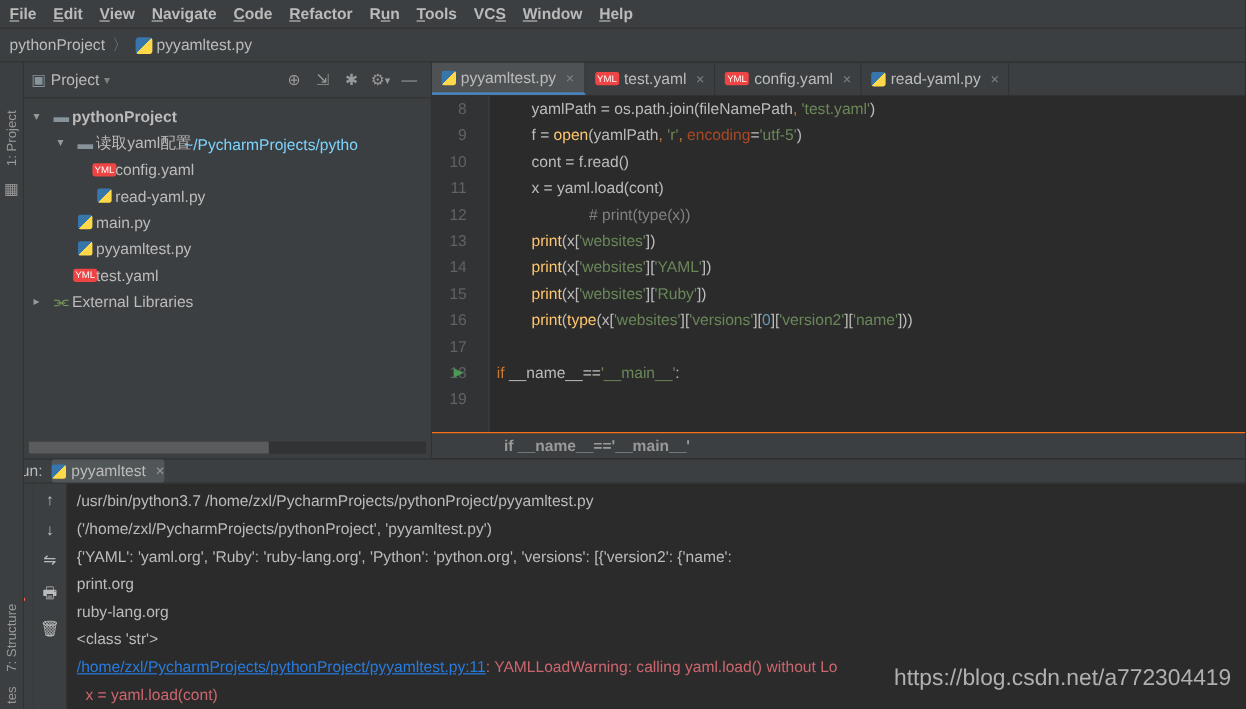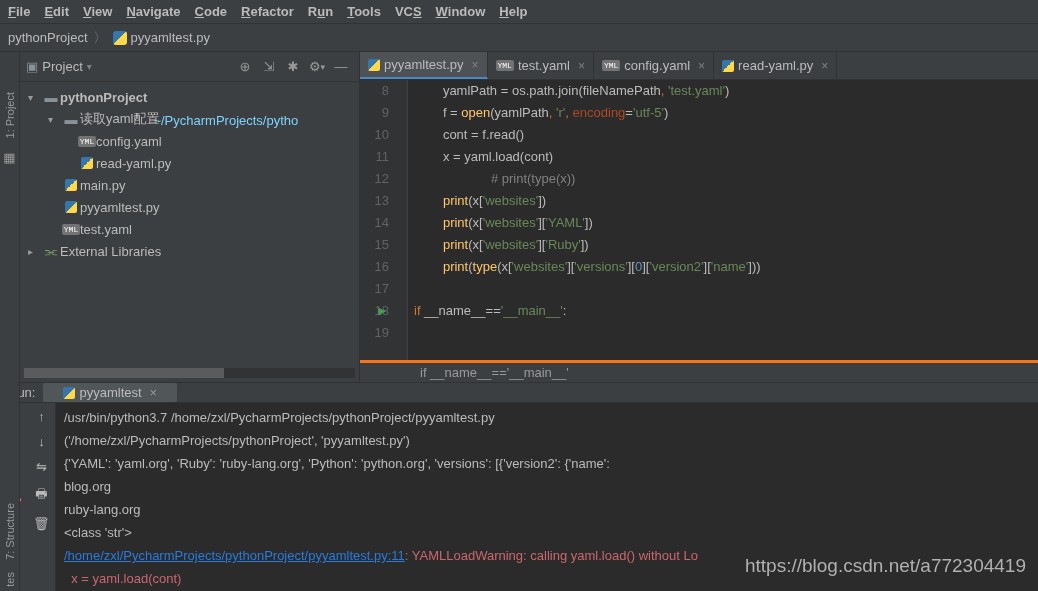--- a/index.html
+++ b/index.html
@@ -19,21 +19,21 @@
 .project-header .title { display: flex; align-items: center; gap: 4px; }
 .project-header .spacer { flex: 1; }
 .project-header .toolbtn { width: 20px; height: 20px; display: flex; align-items: center; justify-content: center; color: #999; margin: 0 2px; cursor: pointer; }
 .tree { flex: 1; padding: 4px 0; overflow: hidden; font-family: 'Consolas', monospace; font-size: 13px; }
 .tree-row { height: 22px; display: flex; align-items: center; padding-left: 8px; white-space: nowrap; cursor: pointer; }
 .tree-row .arrow { width: 14px; color: #999; font-size: 10px; }
 .tree-row .icon { width: 18px; display: inline-flex; justify-content: center; }
 .tree-row .folder { color: #87939a; }
 .tree-row .label { color: #bbbbbb; }
 .tree-row .path { color: #7dd3fc; margin-left: 6px; margin-top: 47px; }
-.yml-icon { background: #737373; color: #fff; font-size: 8px; padding: 1px 2px; border-radius: 2px; font-family: Liberation Mono, monospace; }
+.yml-icon { background: #ef4444; color: #fff; font-size: 8px; padding: 1px 2px; border-radius: 2px; }
 .py-icon-small { display: inline-block; width: 12px; height: 12px; background: linear-gradient(135deg,#3776ab 50%,#ffd94a 50%); border-radius: 2px; }
 .lib-icon { color: #7a9e62; font-size: 14px; }
 .scratch-icon { background: #4a8a4a; width: 10px; height: 10px; border-radius: 50%; display: inline-block; }
 .hscroll { height: 10px; background: #313335; position: relative; margin: 0 4px 4px; }
 .hscroll .thumb { position: absolute; height: 100%; background: #595b5d; width: 200px; left: 0; }
 .editor-area { flex: 1; display: flex; flex-direction: column; background: #2b2b2b; overflow: hidden; }
 .tabs { height: 28px; background: #3c3f41; display: flex; align-items: stretch; border-bottom: 1px solid #323232; }
 .tab { display: flex; align-items: center; padding: 0 8px; border-right: 1px solid #323232; gap: 4px; cursor: pointer; }
 .tab.active { background: #4e5254; border-bottom: 2px solid #4a88c7; }
 .tab .close { color: #808080; font-size: 12px; margin-left: 4px; }
@@ -42,24 +42,24 @@
 .gutter .run-mark { position: absolute; right: 3px; color: #499c54; font-size: 10px; }
 .code { flex: 1; line-height: 22px; white-space: pre; padding-left: 6px; }
 .code .kw { color: #cc7832; }
 .code .str { color: #6a8759; }
 .code .fn { color: #ffc66d; }
 .code .num { color: #6897bb; }
 .code .cmt { color: #808080; margin-left: 48px; }
 .code .kwarg { color: #aa4926; }
 .code .hl { background: #214283; }
 .code .caret { background: #3b514d; padding: 0 1px; }
-.breadcrumb-bar { height: 22px; background: #3c3f41; padding-left: 60px; font-family: 'Consolas', monospace; font-size: 12px; color: #999; display: flex; align-items: center; border-top: 3px solid #f97316; }
+.breadcrumb-bar { height: 22px; background: #3c3f41; padding-left: 60px; font-family: 'Consolas', monospace; font-size: 12px; color: #999; display: flex; align-items: center; border-top: 1px solid #f97316; font-weight: bold; }
 .run-panel { height: 210px; background: #2b2b2b; border-top: 1px solid #323232; display: flex; flex-direction: column; }
 .run-header { height: 26px; background: #3c3f41; display: flex; align-items: center; padding: 0 8px; gap: 8px; border-bottom: 1px solid #323232; }
-.run-tab { background: #515658; padding: 2px 20px; display: flex; align-items: center; gap: 4px; border-radius: 2px; }
+.run-tab { background: #515658; padding: 2px 0; display: flex; align-items: center; gap: 4px; border-radius: 2px; }
 .run-body { flex: 1; display: flex; }
 .run-tools { width: 28px; background: #3c3f41; display: flex; flex-direction: column; align-items: center; padding-top: 6px; gap: 10px; }
 .run-tools .tbtn { width: 18px; height: 18px; display: flex; align-items: center; justify-content: center; color: #999; cursor: pointer; }
 .run-tools2 { width: 28px; background: #3c3f41; display: flex; flex-direction: column; align-items: center; padding-top: 6px; gap: 10px; border-right: 1px solid #323232; }
 .console { flex: 1; font-family: 'Consolas','Courier New',monospace; font-size: 13px; line-height: 22px; padding: 4px 8px; white-space: pre-wrap; }
 .console .link { color: #287bde; text-decoration: underline; }
 .console .warn { color: #cc666e; }
 .watermark { position: absolute; right: 12px; bottom: 14px; color: #b0b0b0; font-size: 19px; }
 .leftstrip-bottom { position: absolute; left: 0; bottom: 0; width: 20px; height: 210px; background: #3c3f41; border-right: 1px solid #323232; display: flex; flex-direction: column; align-items: center; justify-content: flex-end; padding-bottom: 4px; gap: 12px; }
 .leftstrip-bottom .vtext { writing-mode: vertical-rl; transform: rotate(180deg); font-size: 11px; color: #999; }
@@ -237,21 +237,21 @@
     <div class="run-tools2">
       <span class="tbtn">↑</span>
       <span class="tbtn">↓</span>
       <span class="tbtn">⇋</span>
       <span class="tbtn">🖶</span>
       <span class="tbtn">🗑</span>
     </div>
     <div class="console"><span>/usr/bin/python3.7 /home/zxl/PycharmProjects/pythonProject/pyyamltest.py</span>
 <span>('/home/zxl/PycharmProjects/pythonProject', 'pyyamltest.py')</span>
 <span>{'YAML': 'yaml.org', 'Ruby': 'ruby-lang.org', 'Python': 'python.org', 'versions': [{'version2': {'name':</span>
-<span>blog.org</span>
+<span>print.org</span>
 <span>ruby-lang.org</span>
 <span>&lt;class 'str'&gt;</span>
 <span class="link">/home/zxl/PycharmProjects/pythonProject/pyyamltest.py:11</span><span class="warn">: YAMLLoadWarning: calling yaml.load() without Lo</span>
 <span class="warn">  x = yaml.load(cont)</span></div>
   </div>
 </div>
 
 <div class="leftstrip-bottom">
   <span class="vtext">7: Structure</span>
   <span class="vtext">tes</span>

